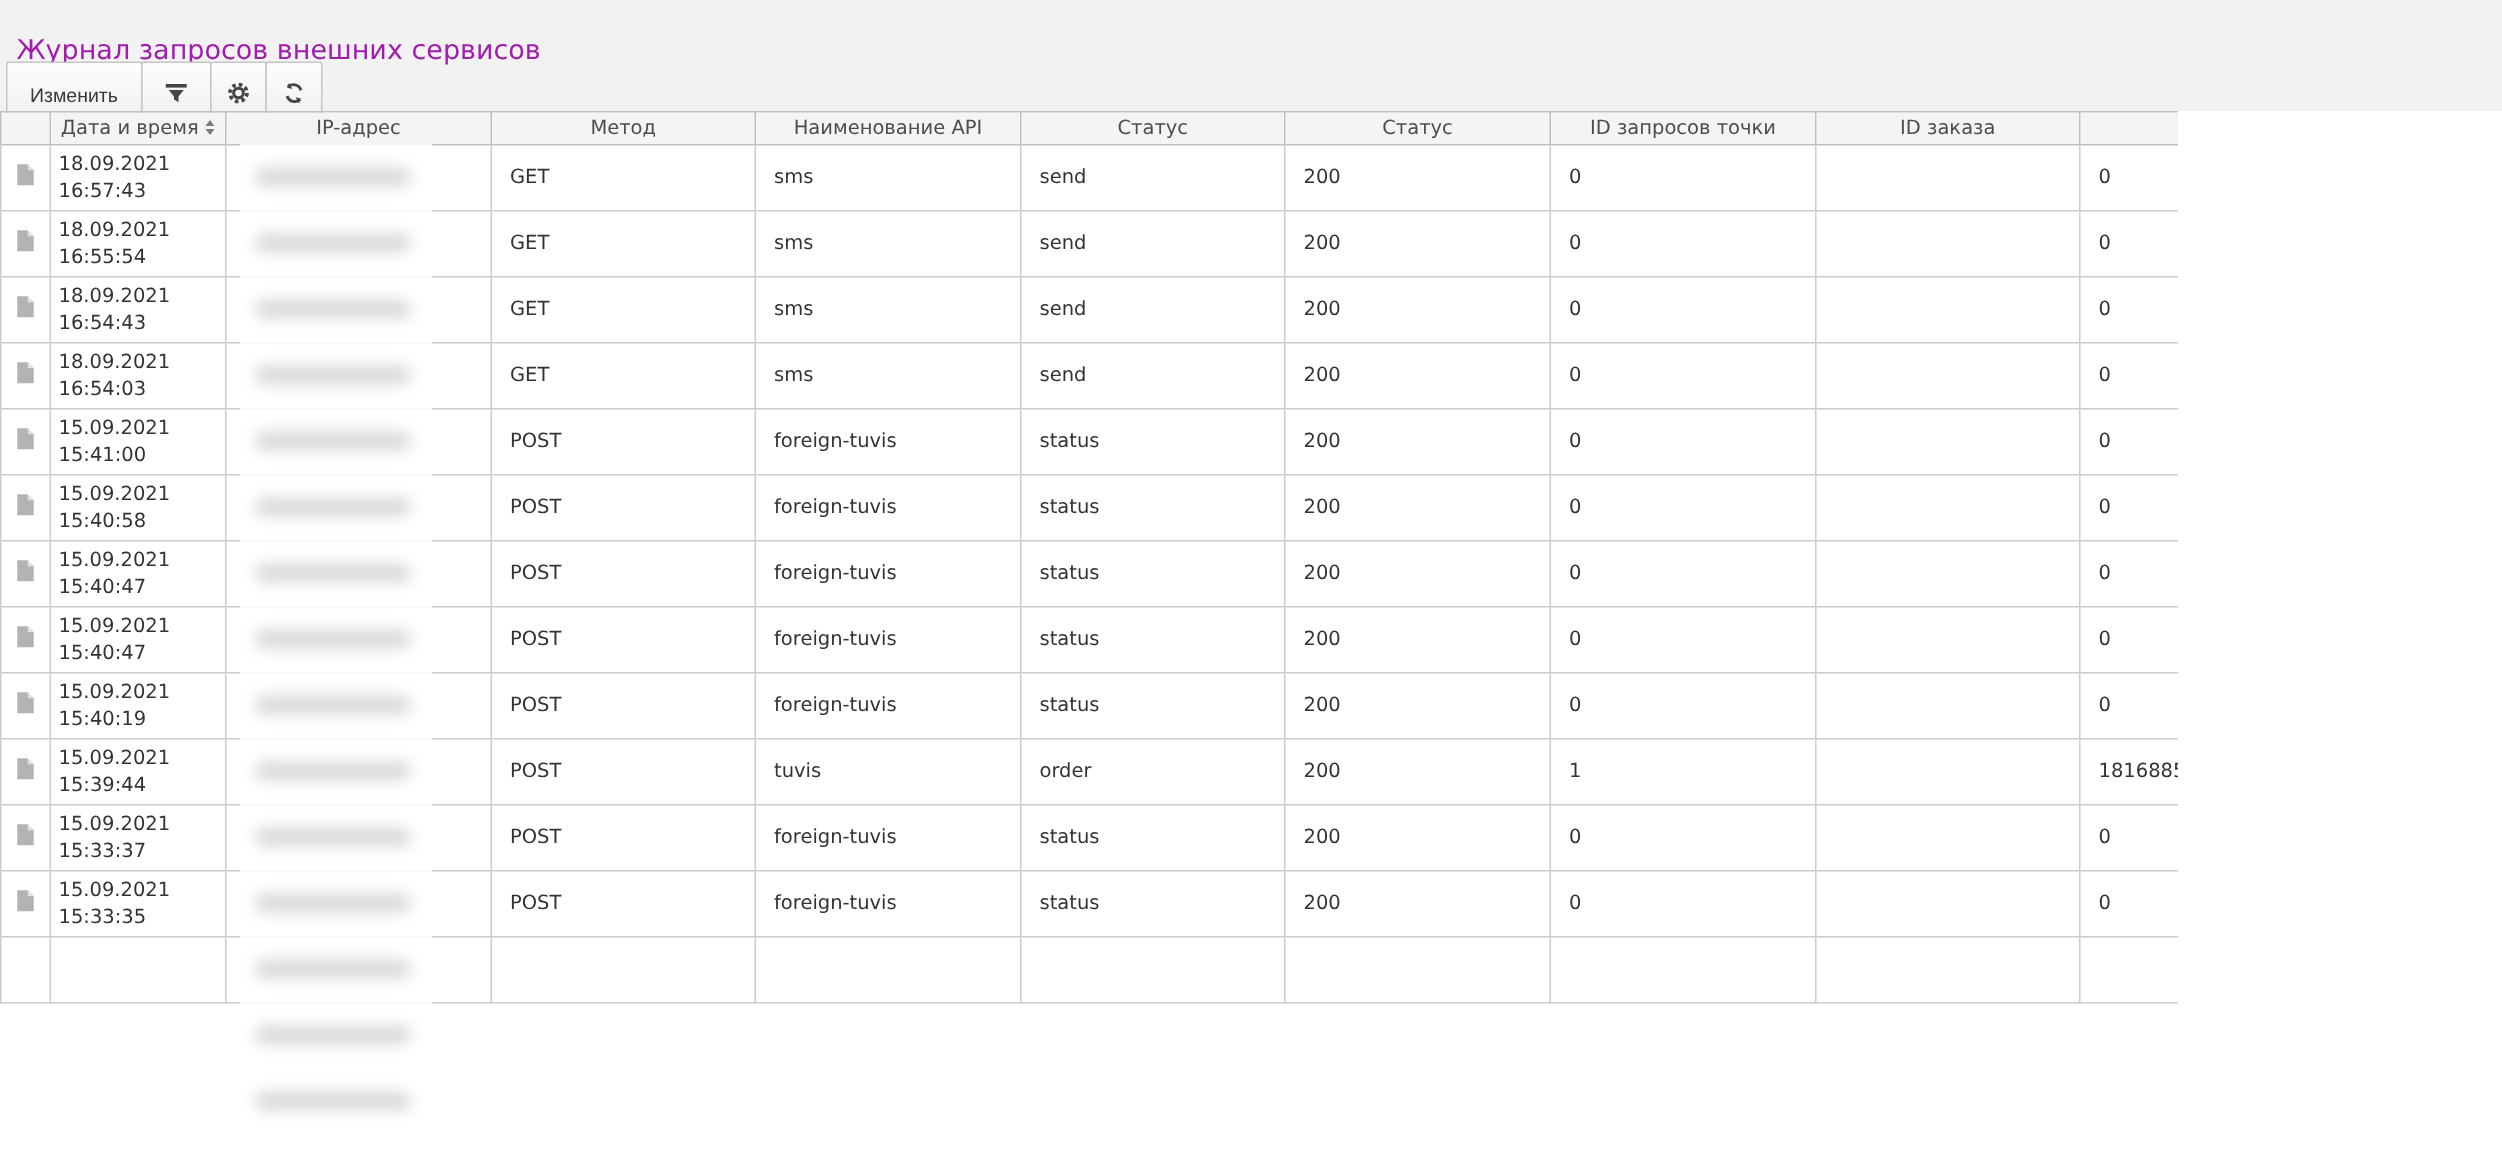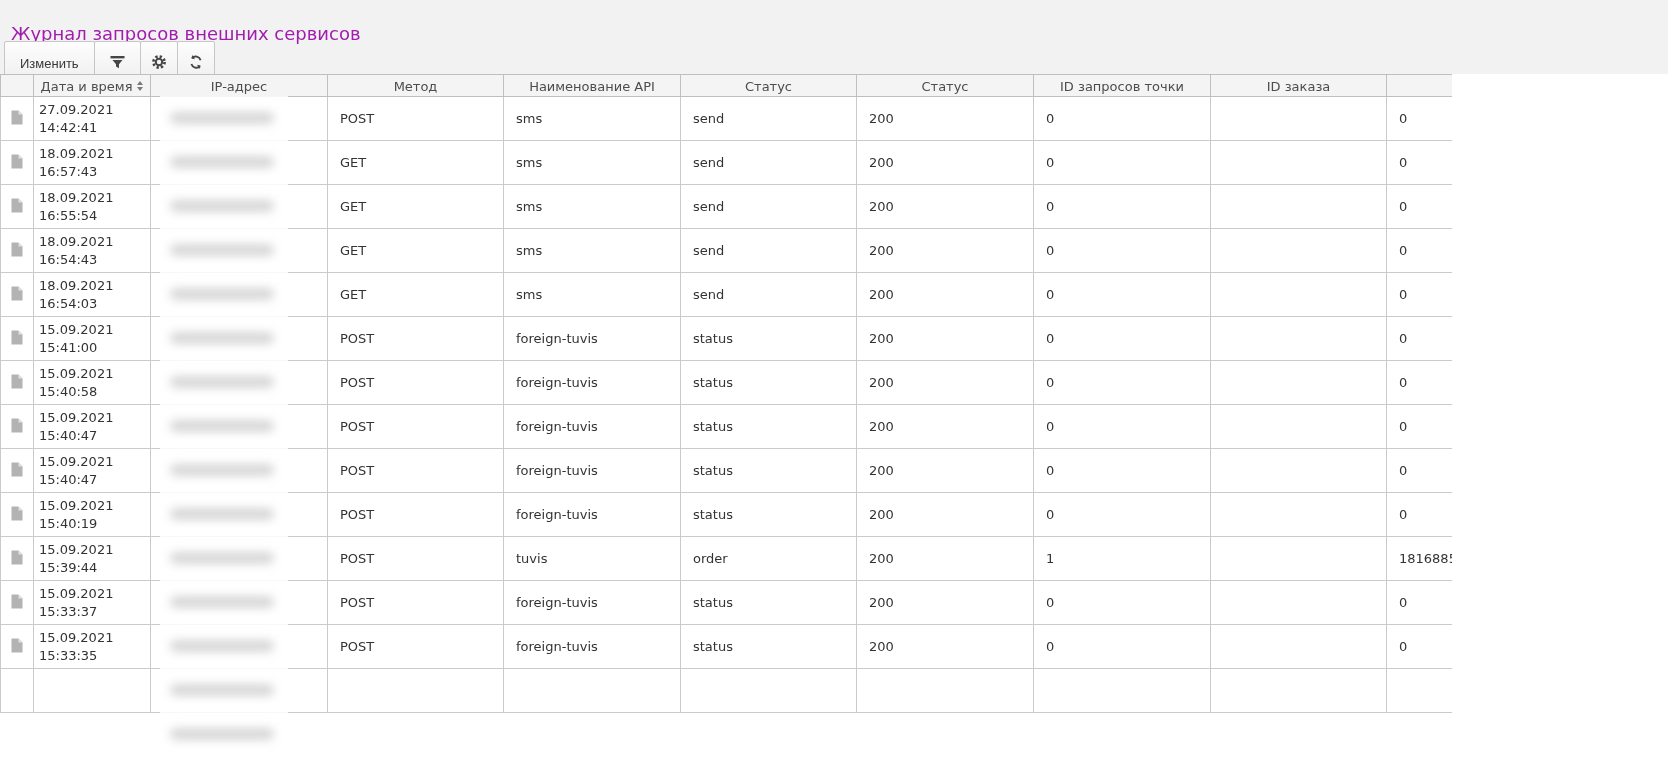--- a/index.html
+++ b/index.html
@@ -116,42 +116,20 @@
         <th><span class="th-label">Наименование API</span></th>
         <th><span class="th-label">Статус</span></th>
         <th><span class="th-label">Статус</span></th>
         <th><span class="th-label">ID запросов точки</span></th>
         <th><span class="th-label">ID заказа</span></th>
         <th><span class="th-label">ID внешних в Paloma</span></th>
       </tr>
     </thead>
     <tbody id="grid-body">
 
-  <tr>
-    <td class="c-icon">
-      <span>
-        <svg width="12" height="15" viewBox="0 0 12 15">
-          <path d="M0.5 0.5 H7.5 L11.5 4.5 V14.5 H0.5 Z" fill="#b3b3b3"></path>
-          <path d="M7.5 0.5 L11.5 4.5 H7.5 Z" fill="#e2e2e2"></path>
-        </svg>
-      </span>
-    </td>
-    <td class="c-date">
-      <div>27.09.2021</div>
-      <div>14:42:41</div>
-    </td>
-    <td></td>
-    <td>POST</td>
-    <td>sms</td>
-    <td>send</td>
-    <td>200</td>
-    <td>0</td>
-    <td></td>
-    <td>0</td>
-  </tr>
 
 
   <tr>
     <td class="c-icon">
       <span>
         <svg width="12" height="15" viewBox="0 0 12 15">
           <path d="M0.5 0.5 H7.5 L11.5 4.5 V14.5 H0.5 Z" fill="#b3b3b3"></path>
           <path d="M7.5 0.5 L11.5 4.5 H7.5 Z" fill="#e2e2e2"></path>
         </svg>
       </span>

